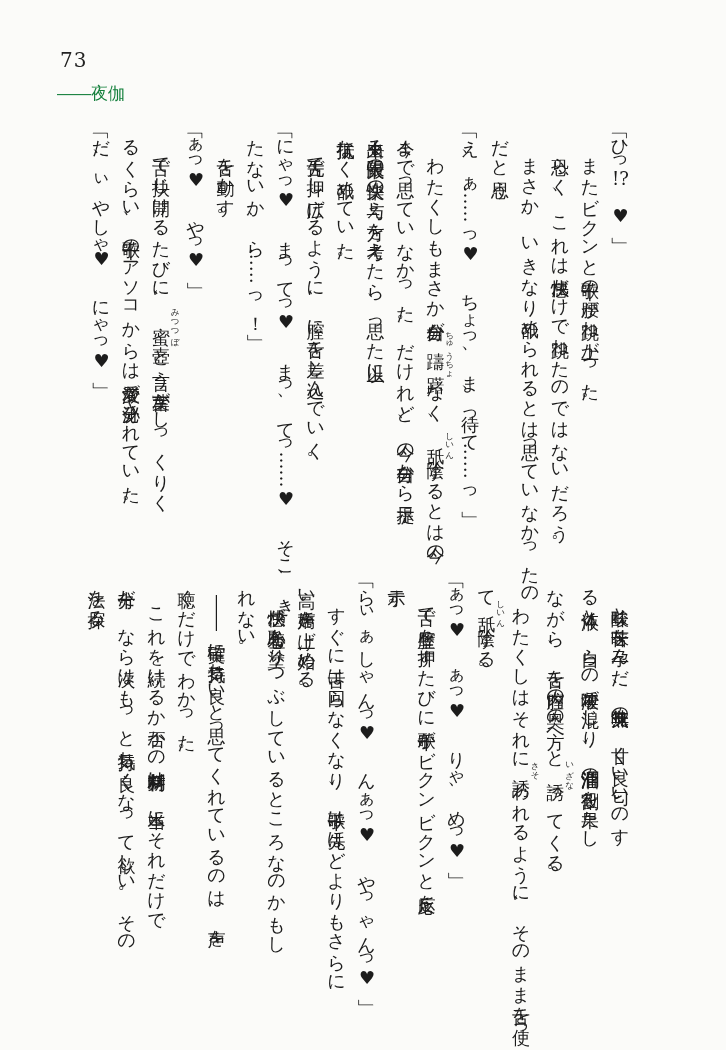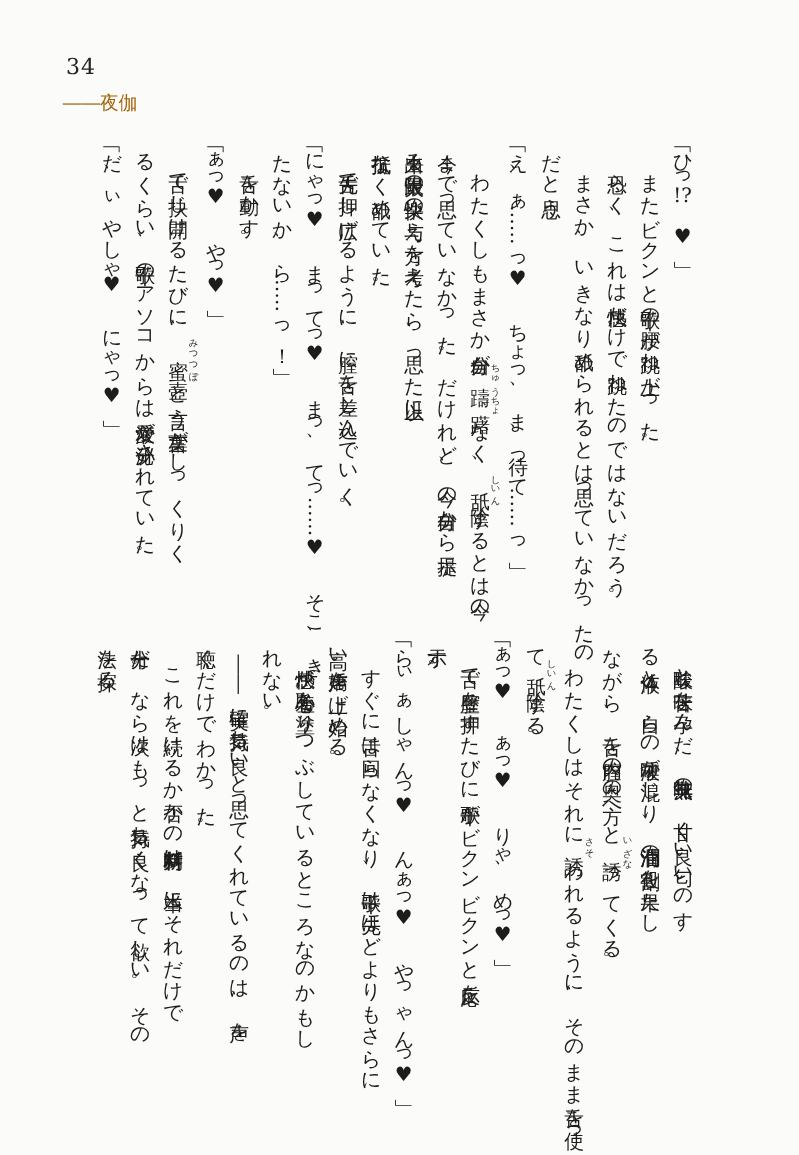--- a/index.html
+++ b/index.html
@@ -21,21 +21,21 @@
     top: 48px;
     font-size: 20px;
     letter-spacing: 1px;
     color: #222;
   }
   .running-header {
     position: absolute;
     left: 57px;
     top: 82px;
     font-size: 17px;
-    color: #a16207;
+    color: #15803d;
   }
   .text-section {
     position: absolute;
     right: 91px;
     width: 541px;
     height: 470px;
     writing-mode: vertical-rl;
     text-orientation: mixed;
     font-size: 18px;
     line-height: 30px;
@@ -54,21 +54,21 @@
     color: #2a2a2a;
   }
   .tcy {
     text-combine-upright: all;
     -webkit-text-combine: horizontal;
   }
 </style>
 </head>
 <body>
 
-<div class="page-number">34</div>
+<div class="page-number">73</div>
 
 <div class="running-header">――夜伽</div>
 
 <div id="section-top" class="text-section">
     <div class="text-line">「ひっ<span class="tcy">!?</span>　♥」</div>
     <div class="text-line">　またビクンと千歌の腰が跳ね上がった。</div>
     <div class="text-line">　恐らく、これは快感だけで跳ねたのではないだろう。</div>
     <div class="text-line">　まさか、いきなり舐められるとは思っていなかったの</div>
     <div class="text-line">だと思う。</div>
     <div class="text-line">「え、ぁ……っ♥　ちょっ、ま、待って……っ」</div>

